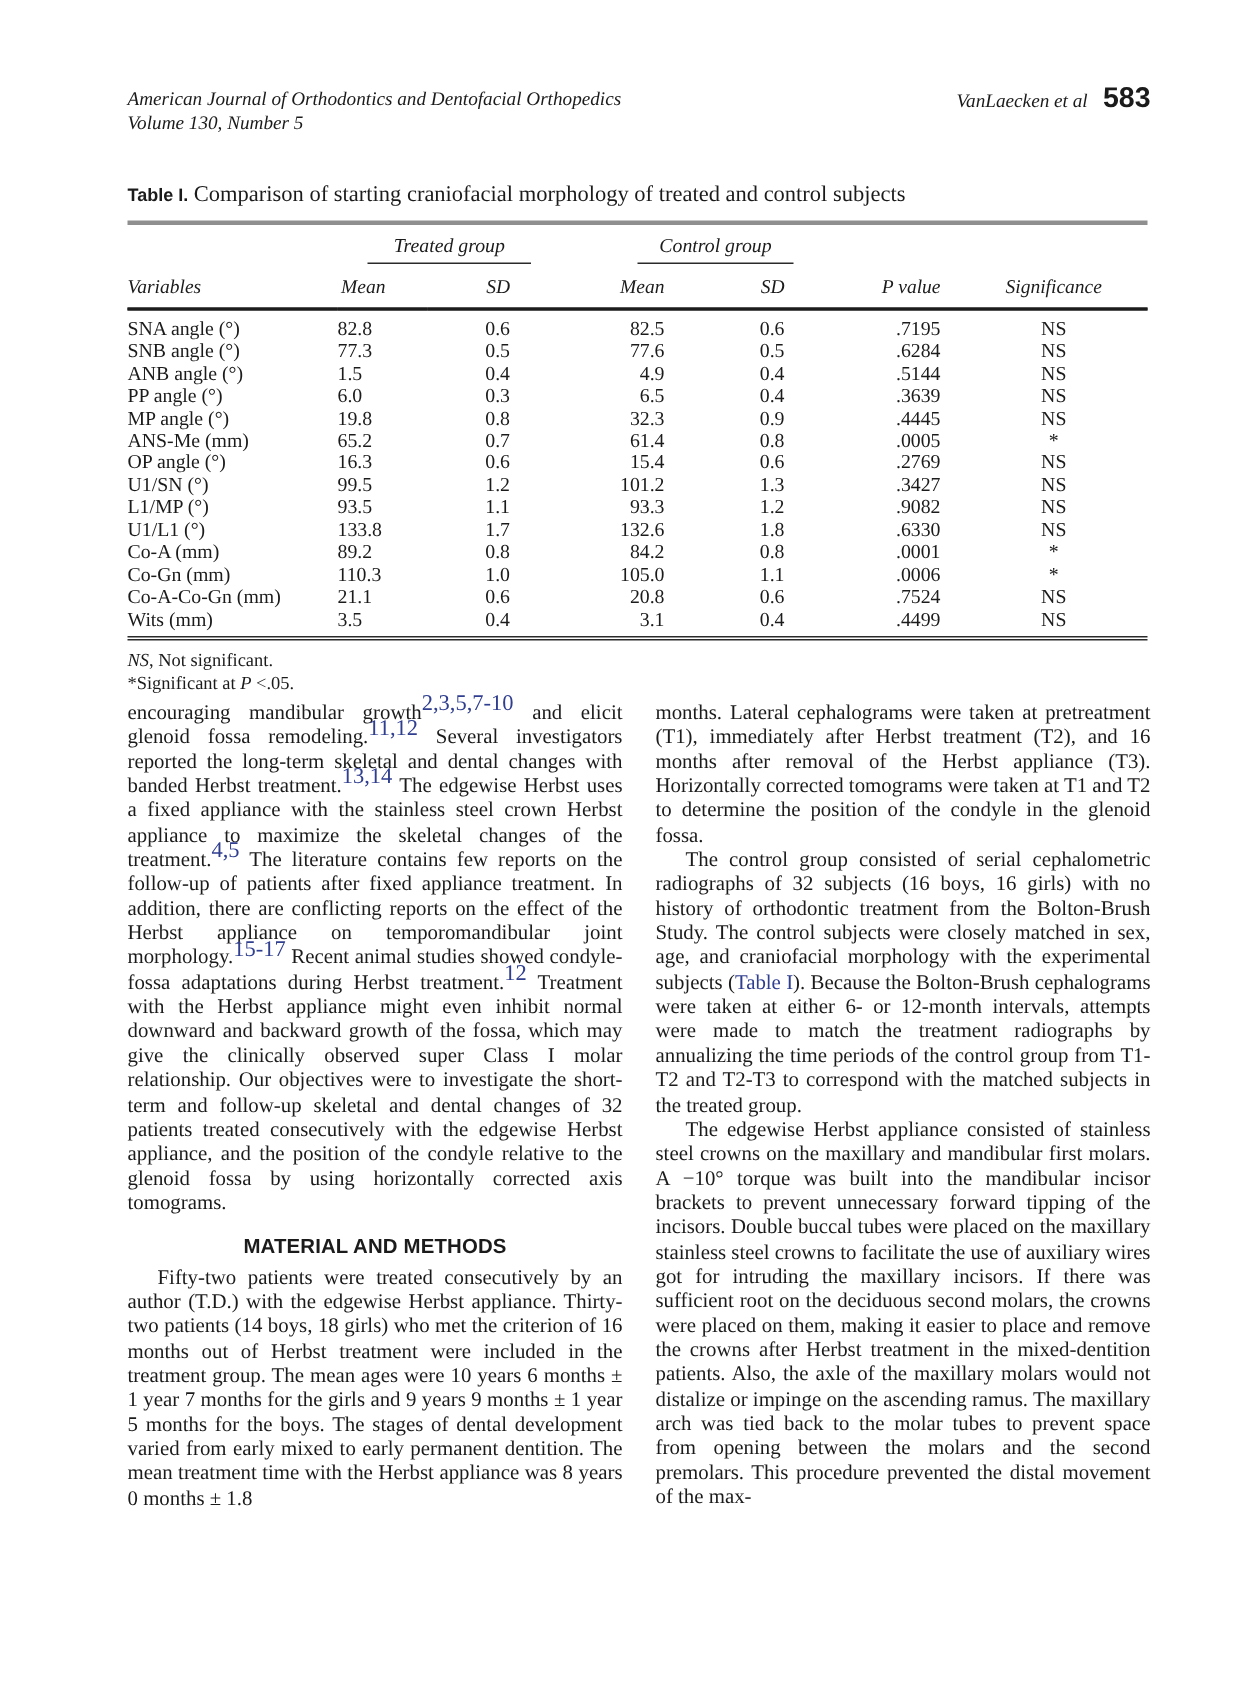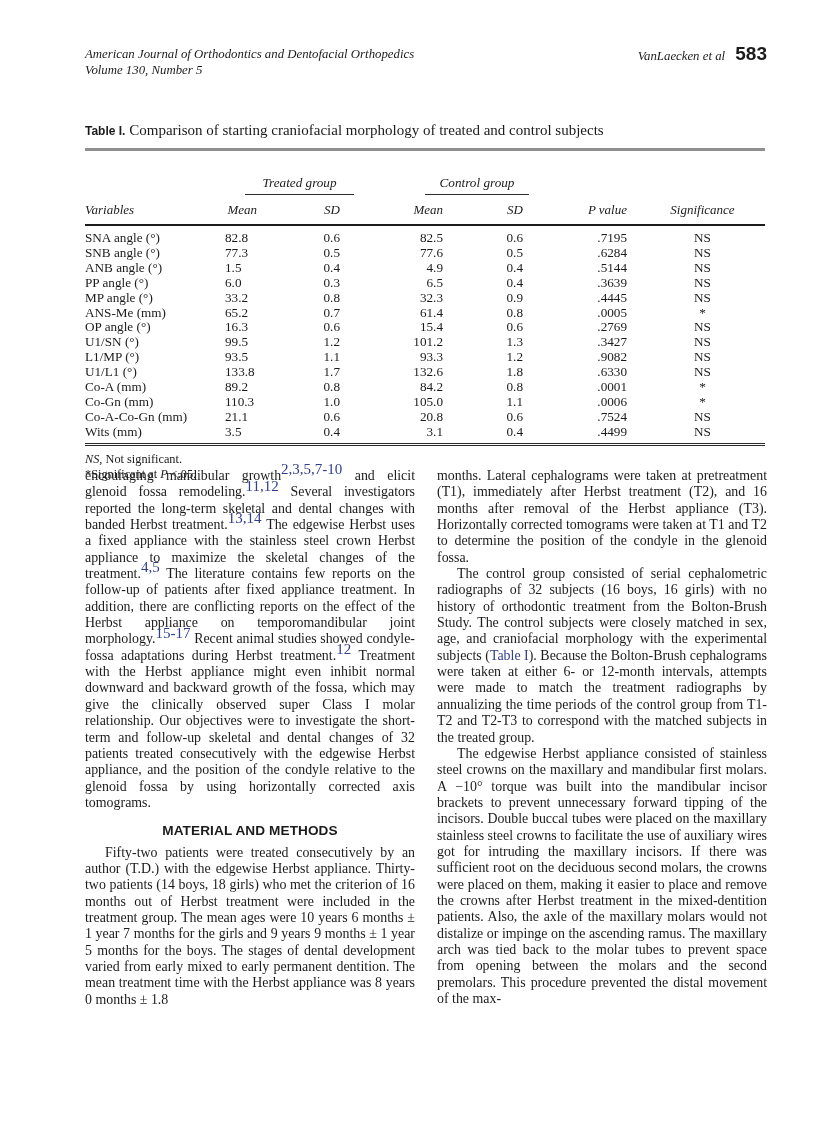--- a/index.html
+++ b/index.html
@@ -4,39 +4,39 @@
 <style>
   :root { --link:#2f3e8f; --ink:#1b1b1b; }
   * { box-sizing:border-box; }
   html,body { margin:0; padding:0; background:#ffffff; }
   .page {
     position:relative; width:838px; height:1122px; overflow:hidden;
     background:#ffffff; font-family:"Liberation Serif", serif; color:var(--ink);
   }
   
   .runhead {
-    position:absolute; top:46px; left:85px; width:682px;
+    position:absolute; top:58px; left:85px; width:682px;
     display:flex; justify-content:space-between; align-items:flex-start;
     font-size:12.8px; line-height:16px;
   }
   .runhead .left { font-style:italic; }
   .runhead .right { white-space:nowrap; }
   .runhead .authors { font-style:italic; }
   .runhead .pgnum { font-family:"Liberation Sans", sans-serif; font-weight:bold; font-size:19px; margin-left:7px; }
 
   
   .tablewrap { position:absolute; top:121px; left:85px; width:680px; }
   .caption { font-size:15px; line-height:19px; margin-bottom:7px; }
   .cap-label { font-family:"Liberation Sans", sans-serif; font-weight:bold; font-size:12px; }
   .toprule { height:3px; background:#8f8f8f; }
   table { width:100%; border-collapse:collapse; table-layout:fixed; }
   col.w0{width:140px} col.w1{width:60px} col.w2{width:85px} col.w3{width:100px}
   col.w4{width:80px} col.w5{width:90px} col.w6{width:125px}
   th { font-weight:normal; font-style:italic; font-size:13px; }
-  tr.spanner th { padding-top:24px; }
+  tr.spanner th { padding-top:6px; }
   .grp { display:block; text-align:center; border-bottom:1px solid #2a2a2a; padding-bottom:3px; font-size:13.2px; }
   .grp.treated { margin:0 15px 0 19px; }
   .grp.control { margin:0 20px 0 54px; }
   tr.hdr th { border-bottom:2px solid #1c1c1c; padding:6px 0 6px 0; text-align:left; }
   tr.hdr th.c1, tr.hdr th.c2, tr.hdr th.c3, tr.hdr th.c4, tr.hdr th.c5 { text-align:right; }
   tr.hdr th.c1 { padding-right:28px; } tr.hdr th.c2 { padding-right:30px; }
   tr.hdr th.c3 { padding-right:27px; } tr.hdr th.c4 { padding-right:27px; }
   tr.hdr th.c5 { padding-right:13px; } tr.hdr th.c6 { text-align:center; }
   td { font-size:13.2px; line-height:14.9px; padding:0; white-space:nowrap; overflow:hidden; }
   tbody tr:first-child td { padding-top:5px; }
@@ -149,21 +149,21 @@
             <td class="c0">PP angle (°)</td>
             <td class="c1">6.0</td>
             <td class="c2">0.3</td>
             <td class="c3">6.5</td>
             <td class="c4">0.4</td>
             <td class="c5">.3639</td>
             <td class="c6">NS</td>
           </tr>
           <tr>
             <td class="c0">MP angle (°)</td>
-            <td class="c1">33.2</td>
+            <td class="c1">19.8</td>
             <td class="c2">0.8</td>
             <td class="c3">32.3</td>
             <td class="c4">0.9</td>
             <td class="c5">.4445</td>
             <td class="c6">NS</td>
           </tr>
           <tr>
             <td class="c0">ANS-Me (mm)</td>
             <td class="c1">65.2</td>
             <td class="c2">0.7</td>

